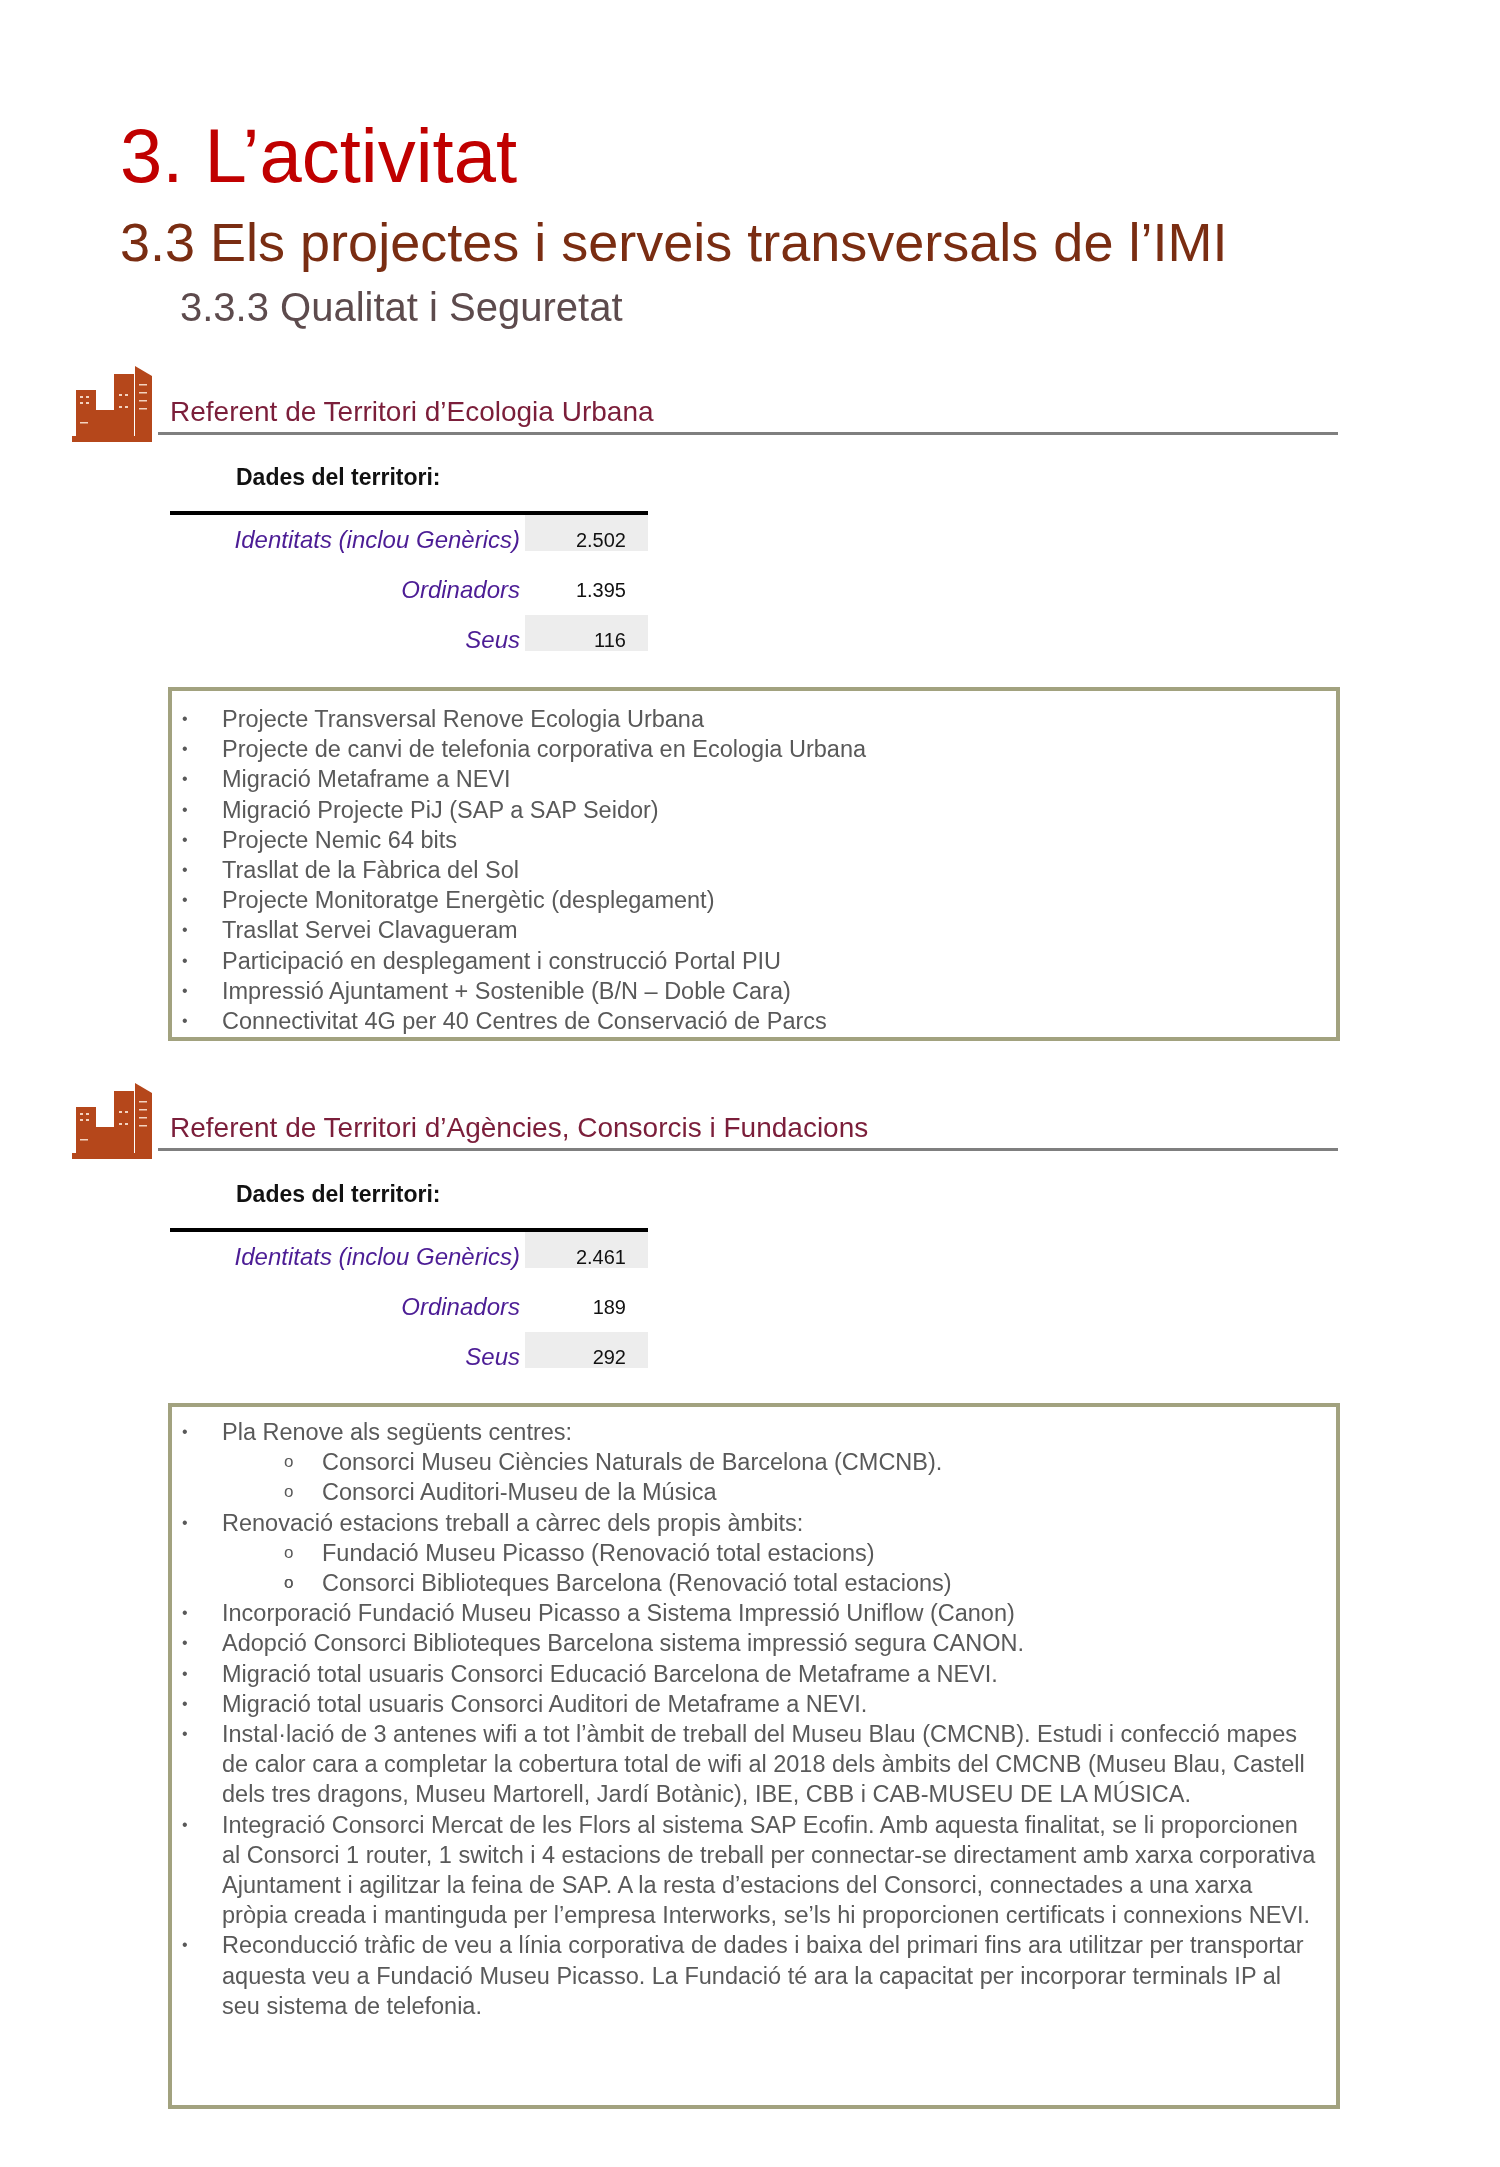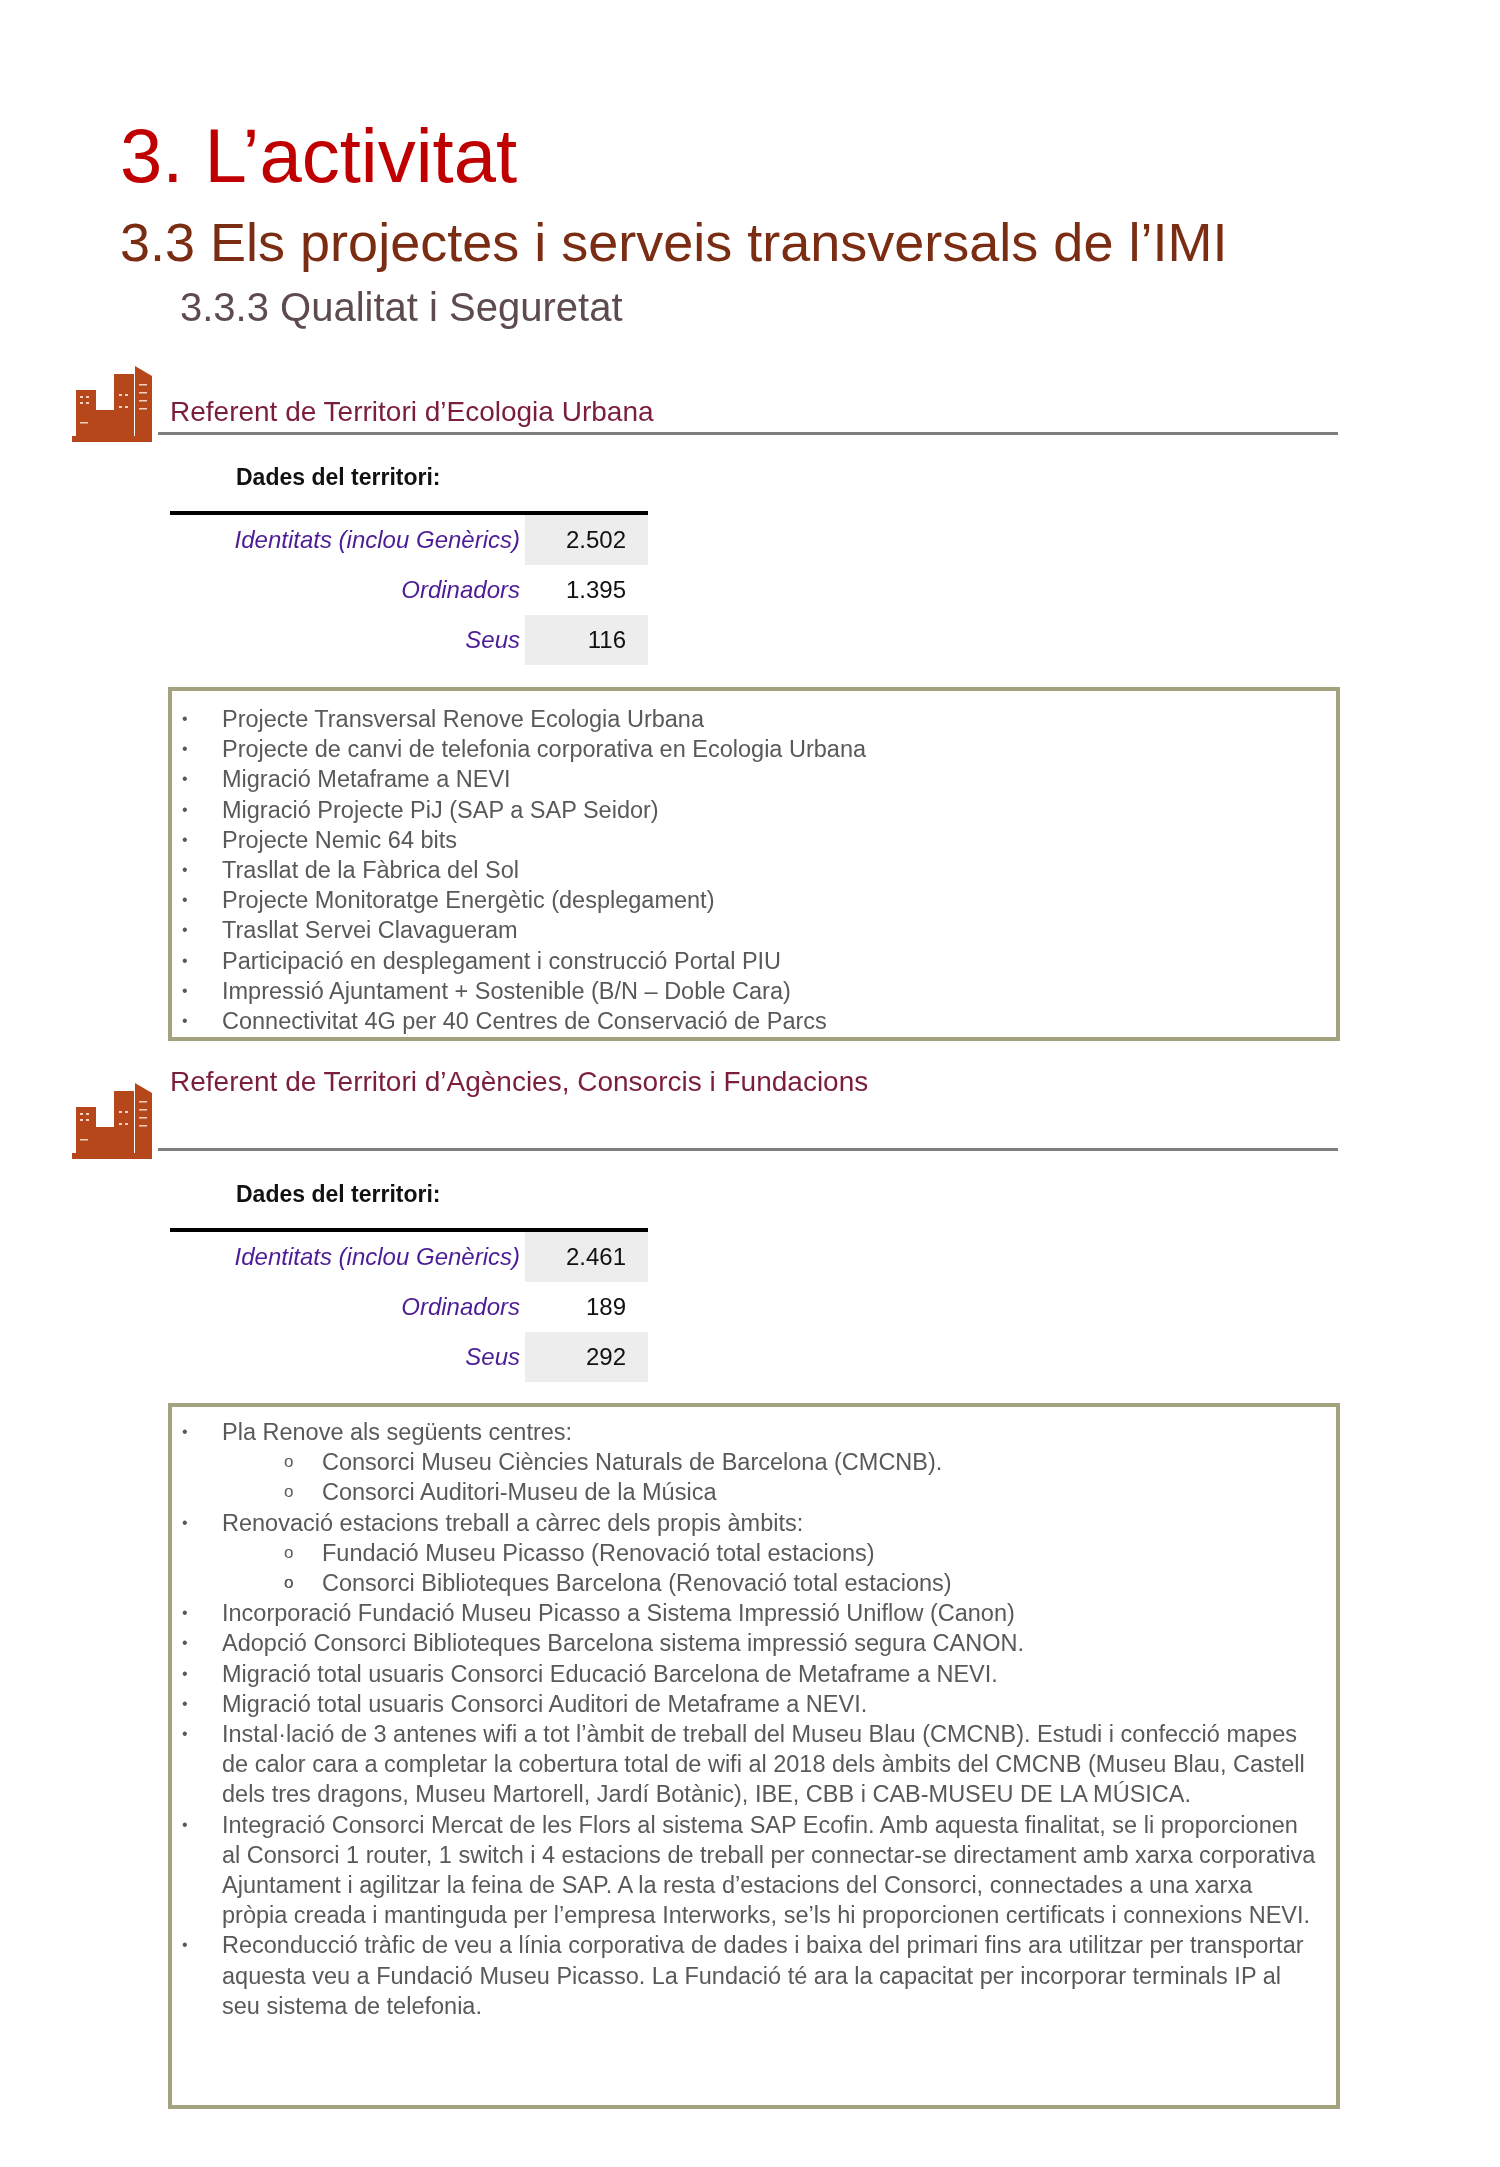--- a/index.html
+++ b/index.html
@@ -12,21 +12,21 @@
 
   .sec-icon { width: 82px; height: 76px; }
   .sec-title { font-size: 28px; font-weight: normal; color: #7b1e3a; white-space: nowrap; line-height: 1; }
   .sec-rule { height: 3px; background: #7f7f7f; }
 
   .dades { font-size: 23px; font-weight: bold; color: #111; white-space: nowrap; line-height: 1; }
   .tbl-rule { height: 4px; background: #000; }
   .tbl-row { height: 50px; }
   .tbl-label { width: 350px; text-align: right; font-style: italic; font-size: 24px; color: #4c1d95;
                line-height: 50px; white-space: nowrap; }
-  .tbl-val { width: 123px; height: 50px; text-align: right; font-size: 24px; color: #111;
+  .tbl-val { width: 123px; height: 36px; text-align: right; font-size: 20px; color: #111;
              line-height: 50px; box-sizing: border-box; padding-right: 22px; }
   .tbl-val.shaded { background: #ededed; }
 
   .box { border: 4px solid #a2a27f; background: #fff; box-sizing: border-box; }
   .list { list-style: none; margin: 0; padding: 0; }
   .li { position: relative; padding-left: 50px; font-size: 23.5px; color: #595959; line-height: 30.2px; }
   .li .bullet { position: absolute; left: 10px; top: 0; font-size: 16px; color: #595959; }
   .sub { position: relative; padding-left: 150px; font-size: 23.5px; color: #595959; line-height: 30.2px; }
   .sub .ring { position: absolute; left: 112px; top: 0; font-size: 17px; color: #595959; }
 
@@ -119,21 +119,21 @@
         <rect x="55" y="28" width="3" height="2"></rect>
       <rect x="49" y="40" width="3" height="2"></rect>
         <rect x="55" y="40" width="3" height="2"></rect>
       <rect x="69" y="18" width="8" height="1.5"></rect>
         <rect x="69" y="26" width="8" height="1.5"></rect>
       <rect x="69" y="34" width="8" height="1.5"></rect>
         <rect x="69" y="42" width="8" height="1.5"></rect>
     </g>
   </svg>
 </div>
-<div class="abs sec-title" style="left:170px; top:1068px;text-align:right;">Referent de Territori d’Agències, Consorcis i Fundacions</div>
+<div class="abs sec-title" style="left:170px; top:1114px;text-align:right;">Referent de Territori d’Agències, Consorcis i Fundacions</div>
 <div class="abs sec-rule" style="left:158px; top:1148px; width:1180px;"></div>
 
 <div class="abs dades" style="left:236px; top:1183px;">Dades del territori:</div>
 <div class="abs tbl-rule" style="left:170px; top:1228px; width:478px;"></div>
 <div class="abs" style="left:170px; top:1232px;">
   <div class="tbl-row" style="display:flex;">
     <div class="tbl-label">Identitats (inclou Genèrics)</div>
     <div style="width:5px"></div>
     <div class="tbl-val shaded">2.461</div>
   </div>

